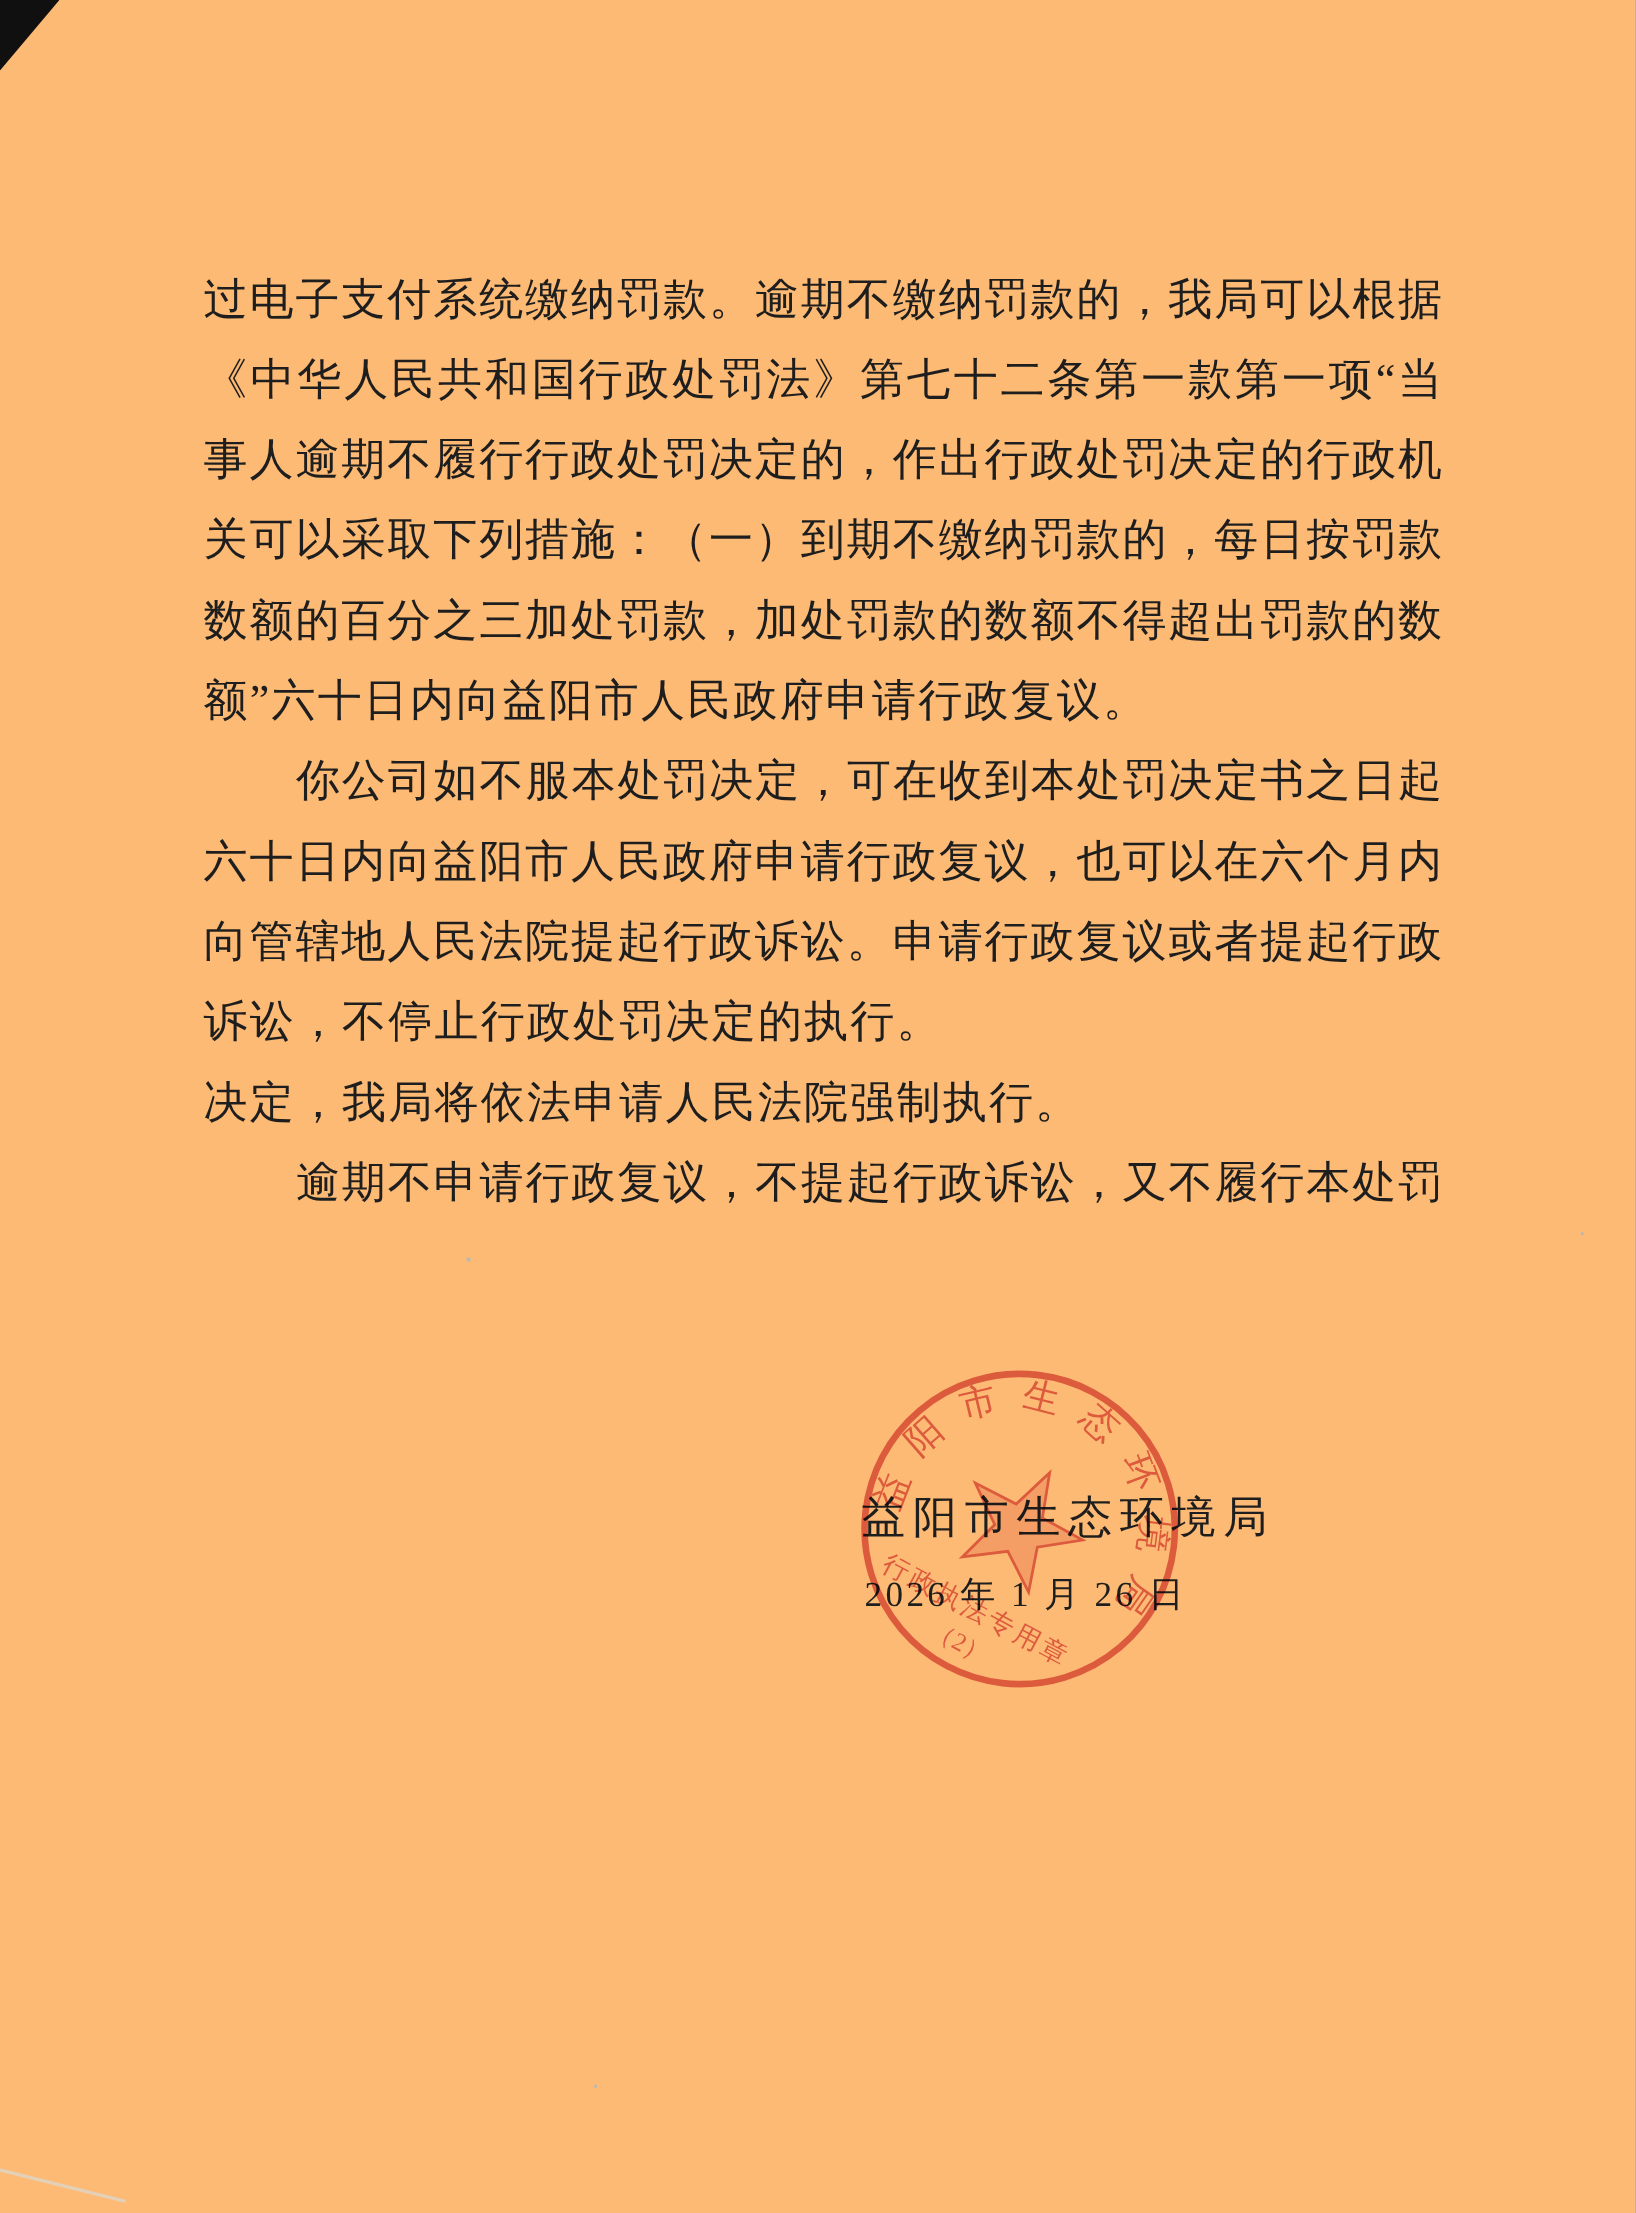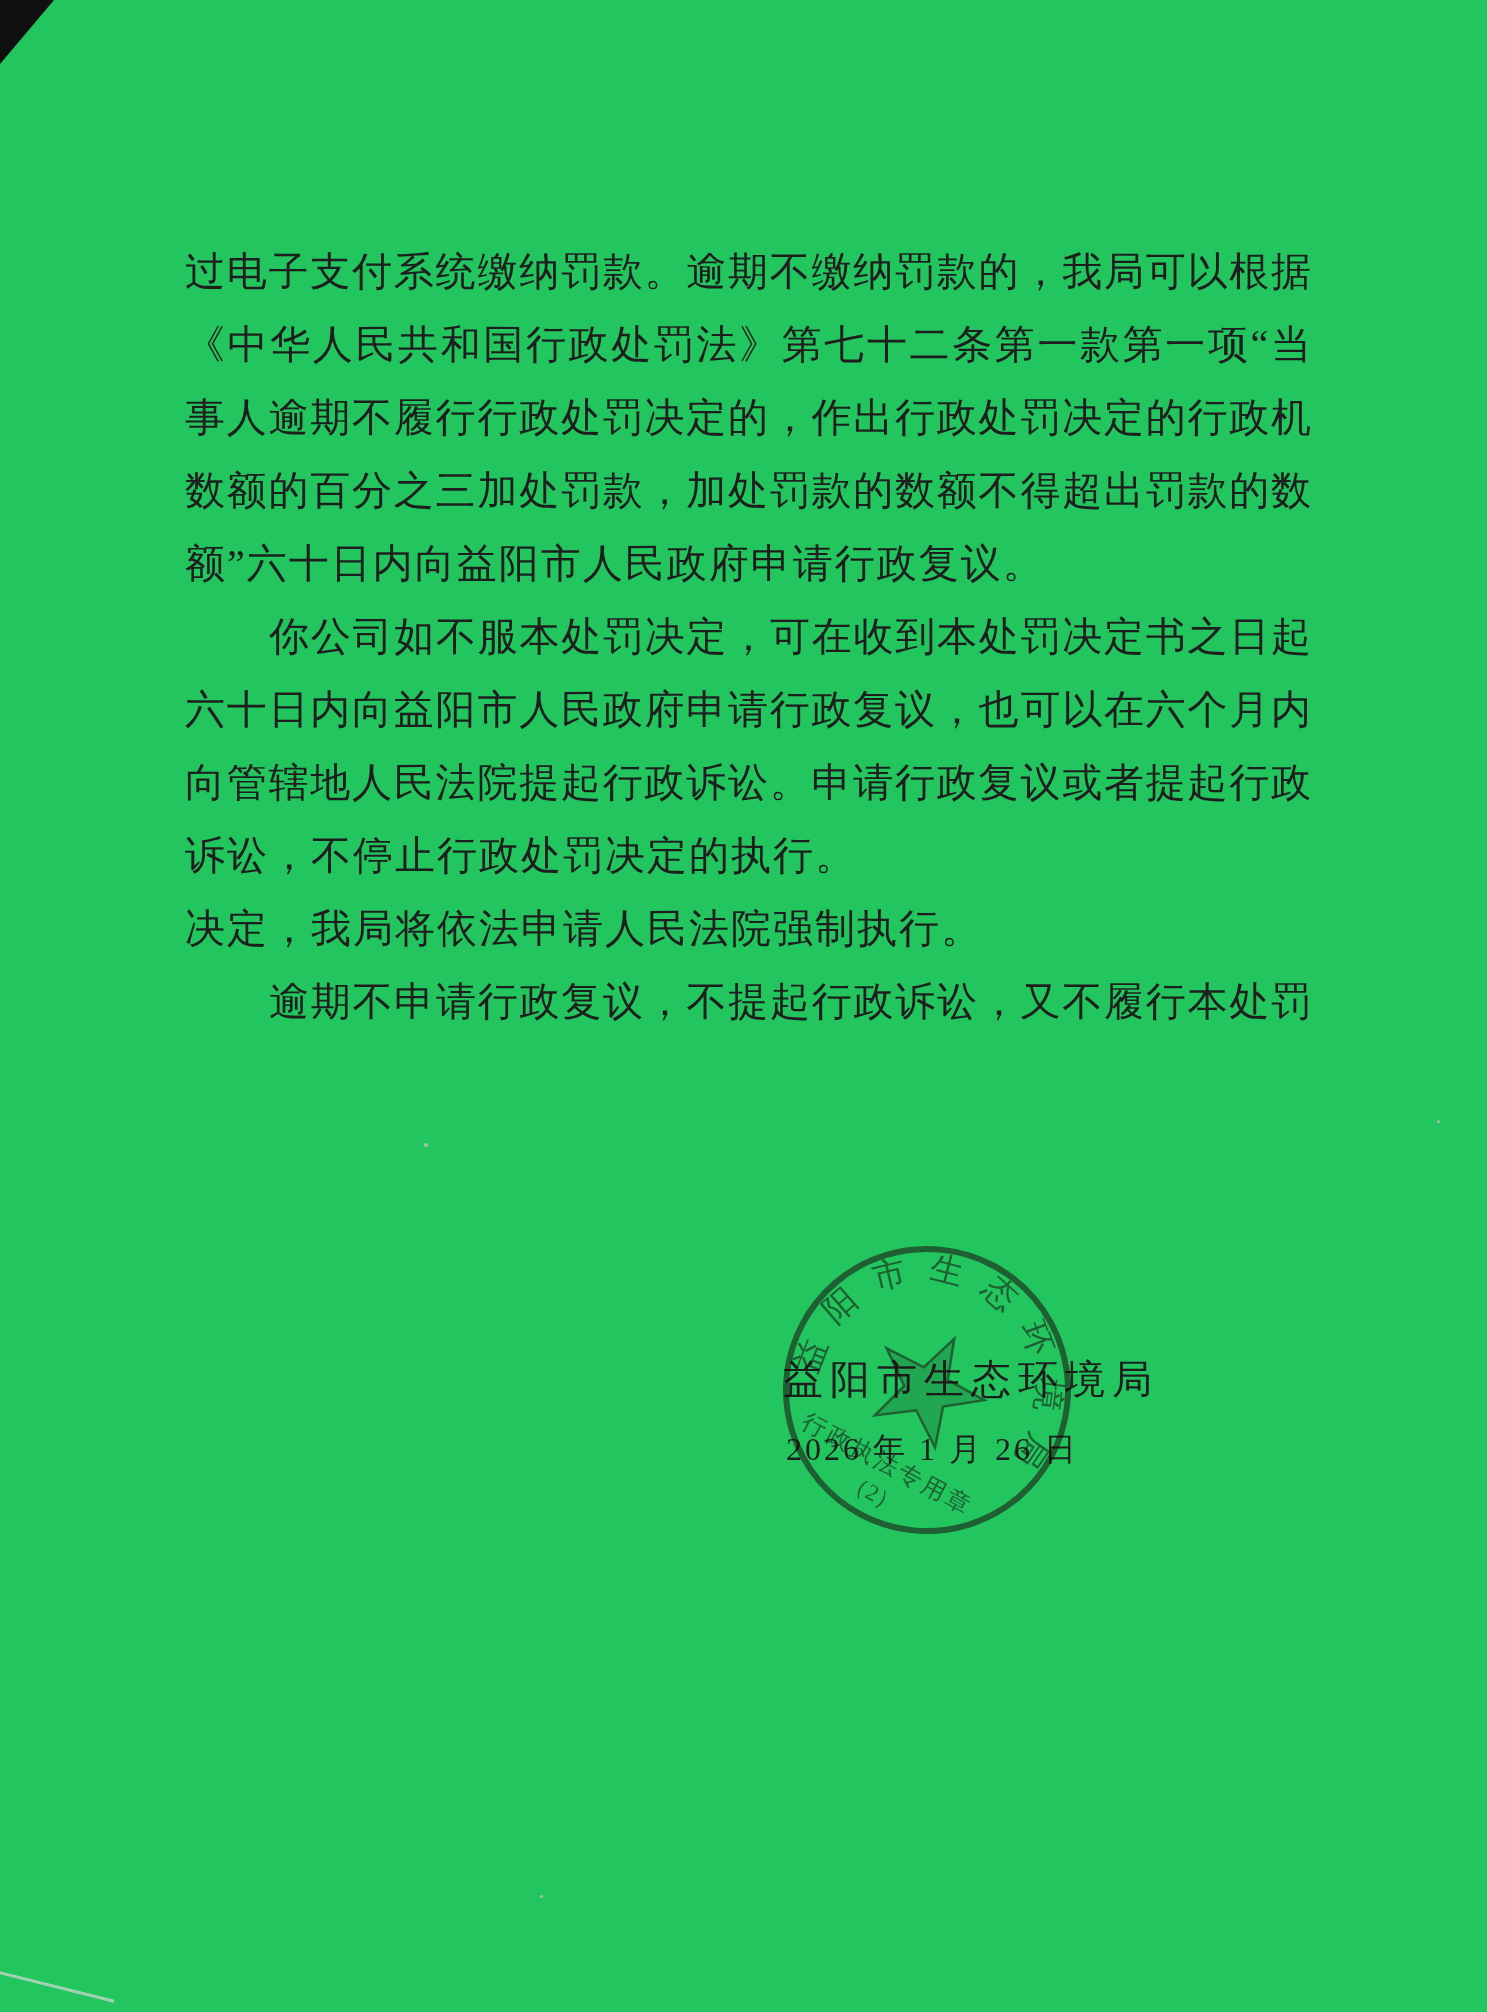--- a/index.html
+++ b/index.html
@@ -1,20 +1,20 @@
 <!DOCTYPE html>
 <html><head>
 <meta charset="utf-8">
 <style>
   html,body { margin:0; padding:0; background:#9a9a9a; }
   .page {
     position:relative;
     width:1487px; height:2012px;
     margin:0 auto;
-    background:#22c55e;
+    background:#fdba74;
     overflow:hidden;
     font-family:"Liberation Serif","DejaVu Serif",serif;
     color:#1e1e1e;
   }
   
   .corner-artifact {
     position:absolute; left:0; top:0; width:54px; height:64px;
     background:#101010;
     clip-path:polygon(0 0,100% 0,0 100%);
   }
@@ -73,20 +73,21 @@
   <div class="corner-artifact"></div>
   <div class="bottom-smudge"></div>
   <div class="speck" style="left:424px;top:1143px;width:4px;height:4px;"></div>
   <div class="speck" style="left:1437px;top:1120px;width:3px;height:3px;"></div>
   <div class="speck" style="left:540px;top:1895px;width:3px;height:3px;"></div>
 
   <div class="text-block">
     <div class="line fill">过电子支付系统缴纳罚款。逾期不缴纳罚款的，我局可以根据</div>
     <div class="line fill">《中华人民共和国行政处罚法》第七十二条第一款第一项“当</div>
     <div class="line fill">事人逾期不履行行政处罚决定的，作出行政处罚决定的行政机</div>
+    <div class="line fill">关可以采取下列措施：（一）到期不缴纳罚款的，每日按罚款</div>
     <div class="line fill">数额的百分之三加处罚款，加处罚款的数额不得超出罚款的数</div>
     <div class="line">额”六十日内向益阳市人民政府申请行政复议。</div>
 
 
     <div class="line fill indent">你公司如不服本处罚决定，可在收到本处罚决定书之日起</div>
     <div class="line fill">六十日内向益阳市人民政府申请行政复议，也可以在六个月内</div>
     <div class="line fill">向管辖地人民法院提起行政诉讼。申请行政复议或者提起行政</div>
     <div class="line">诉讼，不停止行政处罚决定的执行。</div>
 
     <div class="line">决定，我局将依法申请人民法院强制执行。</div>

